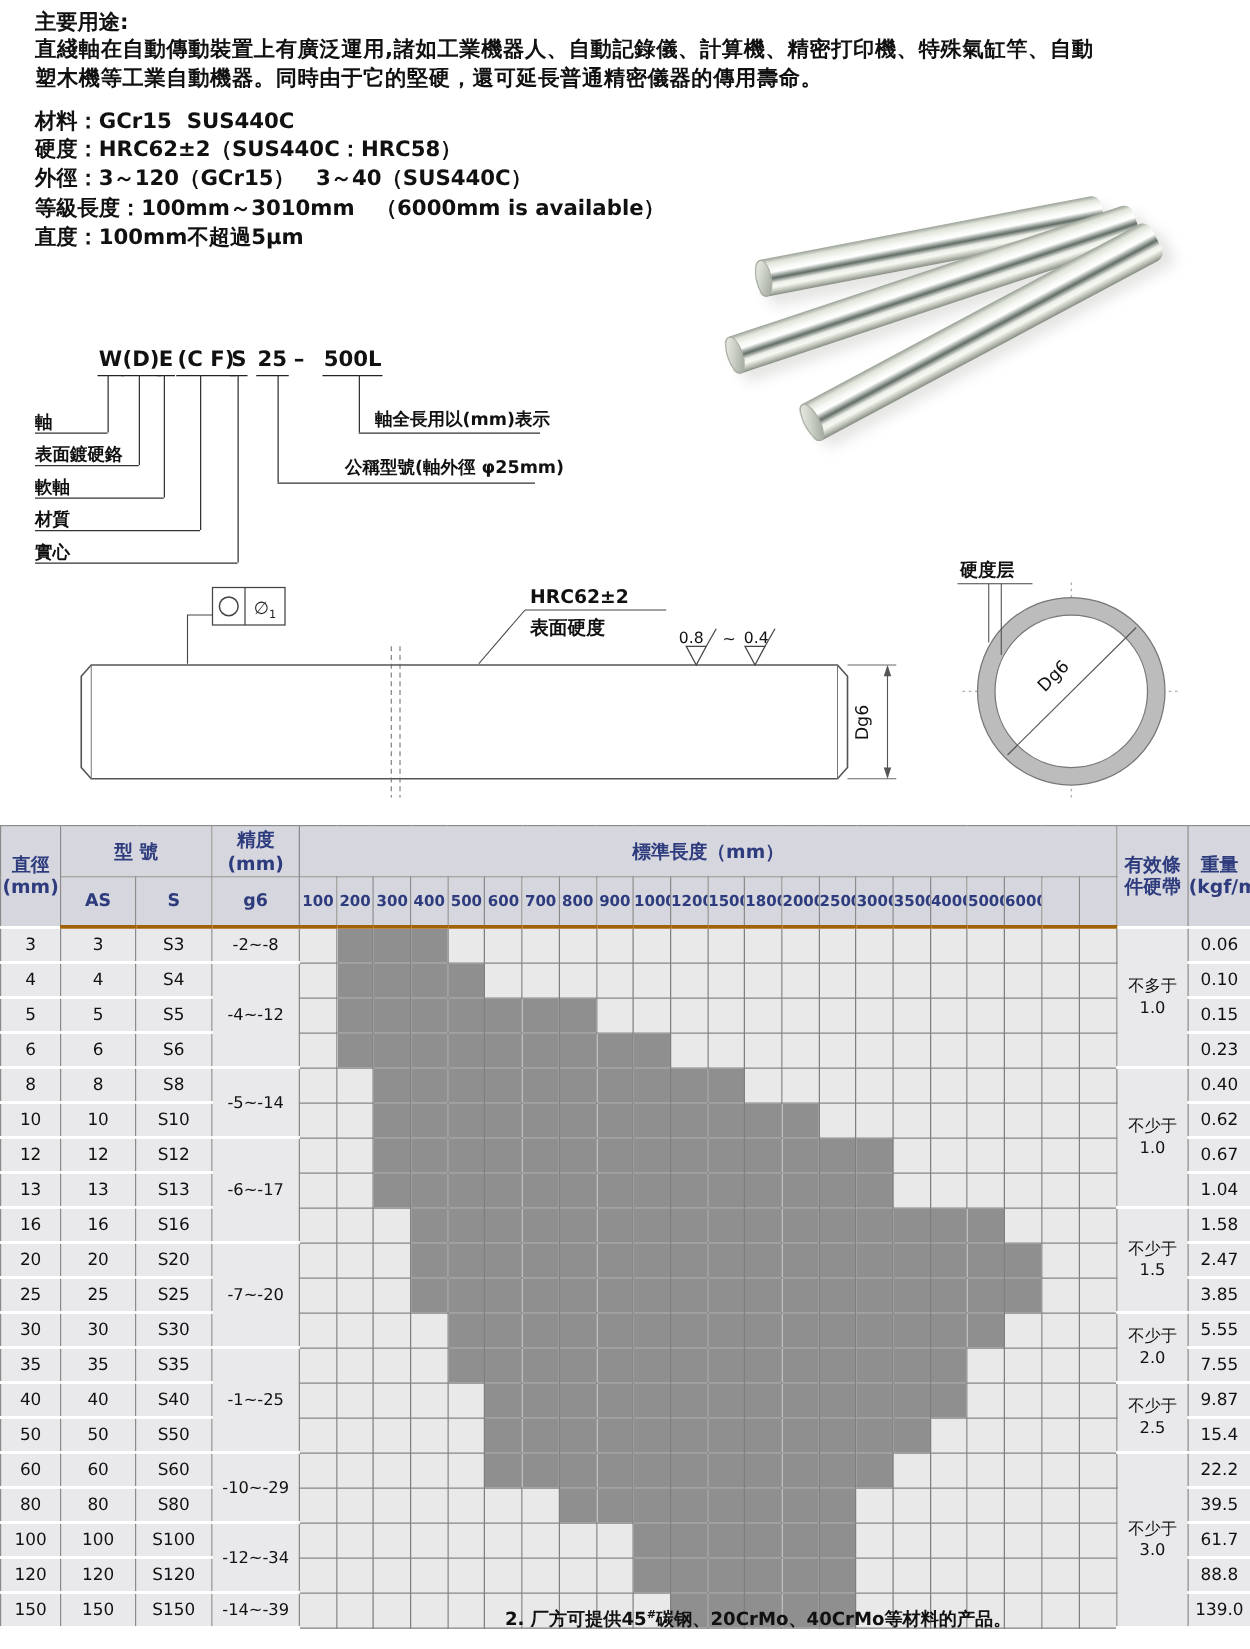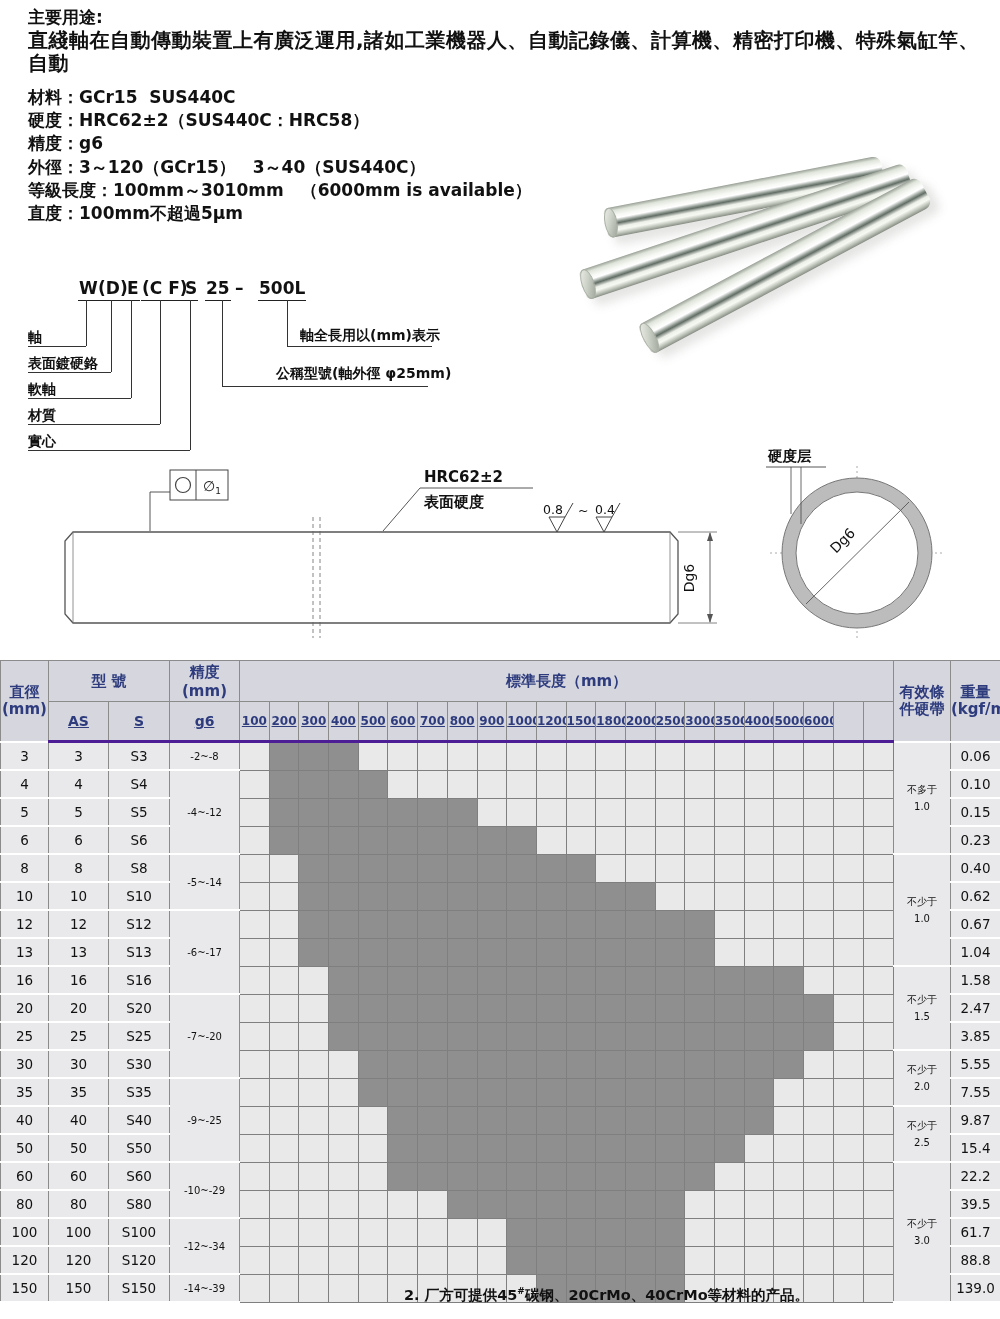--- a/index.html
+++ b/index.html
@@ -1,65 +1,65 @@
 <!DOCTYPE html>
 <html><head>
 <meta charset="utf-8">
 <style>
   html,body{margin:0;padding:0;background:#fff;}
   #page{position:relative;width:1000px;height:1319px;background:#fff;overflow:hidden;
         font-family:"DejaVu Sans","Liberation Sans",sans-serif;color:#111;}
   .abs{position:absolute;}
   
   .title{font-size:17px;font-weight:bold;}
-  .para{font-size:20px;font-weight:bold;letter-spacing:.5px;line-height:23px;width:960px;}
+  .para{font-size:17px;font-weight:bold;letter-spacing:.5px;line-height:23px;width:960px;}
   .specs div{font-size:17px;font-weight:bold;line-height:23.2px;white-space:pre;}
   
   .tok{position:absolute;font-size:17px;font-weight:bold;border-bottom:1px solid #222;padding:0 1px 2px 1px;}
   .tok.nob{border-bottom:none;}
   .ln{position:absolute;background:#333;}
   .plbl{position:absolute;font-size:14px;font-weight:bold;}
   
   .rod{position:absolute;border-radius:6px 8px 8px 6px;
        background:linear-gradient(180deg,#99a096 0%,#dfe4da 12%,#f7f9f5 28%,#ffffff 38%,#8a948c 50%,#636e66 55%,#edf0e9 68%,#f6f8f2 78%,#bcc2b7 90%,#868c82 100%);
        box-shadow:6px 9px 10px rgba(110,115,108,.18);}
   .rod::before{content:"";position:absolute;left:-1px;top:0;bottom:0;width:13px;border-radius:50%;
        background:linear-gradient(115deg,#eef0ea 0%,#cdd2c8 45%,#9aa096 100%);
        border:1px solid #aab0a5;box-sizing:border-box;}
   
   table.t{border-collapse:collapse;table-layout:fixed;width:1000px;}
   .t th,.t td{border:1px solid #8b8b8b;padding:0;text-align:center;vertical-align:middle;overflow:hidden;}
   .t thead th{background:#d5d6de;color:#2e3c7e;font-weight:bold;font-size:14px;}
   .t thead tr.h1 th{height:40px;font-size:15px;}
-  .t thead tr.h2 th{height:38px;border-bottom:3px solid #4c1d95;text-decoration:underline;}
+  .t thead tr.h2 th{height:38px;border-bottom:3px solid #a16207;}
   .t thead th.num{font-size:12px;padding:0;}
   .t td{height:26px;font-size:13.5px;background:#e9e9ea;}
   .t td.lab{border-top:2px solid #fff;border-bottom:2px solid #fff;background:#e9e9eb;}
   .t td.len{border:1px solid #7f7f7f;}
   .t td.avail{background:#8f8f8f;}
-  .t td.prec,.t td.hard{font-size:10px;}
+  .t td.prec,.t td.hard{font-size:13px;}
   .pre{white-space:pre-line;line-height:17px;}
   .t td.wt{font-size:13.5px;}
   
   .note{position:absolute;font-size:14.5px;font-weight:bold;white-space:nowrap;}
   .swatch{display:inline-block;width:12px;height:12px;background:#8f8f8f;border:1px solid #9a9a9a;vertical-align:-1px;margin:0 4px;}
   sup{font-size:9px;}
 </style>
 </head>
 <body>
 
 <div id="page">
 
   <div class="abs title" style="left:28px;top:6px">主要用途:</div>
   <div class="abs para" style="left:28px;top:29px">直綫軸在自動傳動裝置上有廣泛運用,諸如工業機器人、自動記錄儀、計算機、精密打印機、特殊氣缸竿、自動</div>
+  <div class="abs para" style="left:28px;top:52px">塑木機等工業自動機器。同時由于它的堅硬，還可延長普通精密儀器的傳用壽命。</div>
 
   <div class="abs specs" style="left:28px;top:86px">
     <div>材料：GCr15  SUS440C</div>
     <div>硬度：HRC62±2（SUS440C：HRC58）</div>
-    <div>精度：g6</div>
     <div>外徑：3～120（GCr15）　3～40（SUS440C）</div>
     <div>等級長度：100mm～3010mm　（6000mm is available）</div>
     <div>直度：100mm不超過5μm</div>
   </div>
 
   <div class="abs" style="left:540px;top:130px;width:460px;height:260px;">
     <div class="rod" style="left:63px;top:52px;width:282px;height:30px;transform:rotate(-10.9deg);z-index:1;"></div>
     <div class="rod" style="left:34px;top:86px;width:344px;height:31px;transform:rotate(-18.4deg);z-index:2;"></div>
     <div class="rod" style="left:86px;top:119px;width:318px;height:33px;transform:rotate(-28.1deg);z-index:3;"></div>
   </div>
@@ -562,21 +562,21 @@
           <td class="len"></td>
           <td class="len"></td>
           <td class="lab hard pre" rowspan="2">不少于
 2.0</td>
           <td class="lab wt">5.55</td>
         </tr>
         <tr>
           <td class="lab">35</td>
           <td class="lab">35</td>
           <td class="lab">S35</td>
-          <td class="lab prec" rowspan="3">-9~-25</td>
+          <td class="lab prec" rowspan="3">-1~-25</td>
           <td class="len"></td>
           <td class="len"></td>
           <td class="len"></td>
           <td class="len"></td>
           <td class="len avail"></td>
           <td class="len avail"></td>
           <td class="len avail"></td>
           <td class="len avail"></td>
           <td class="len avail"></td>
           <td class="len avail"></td>

